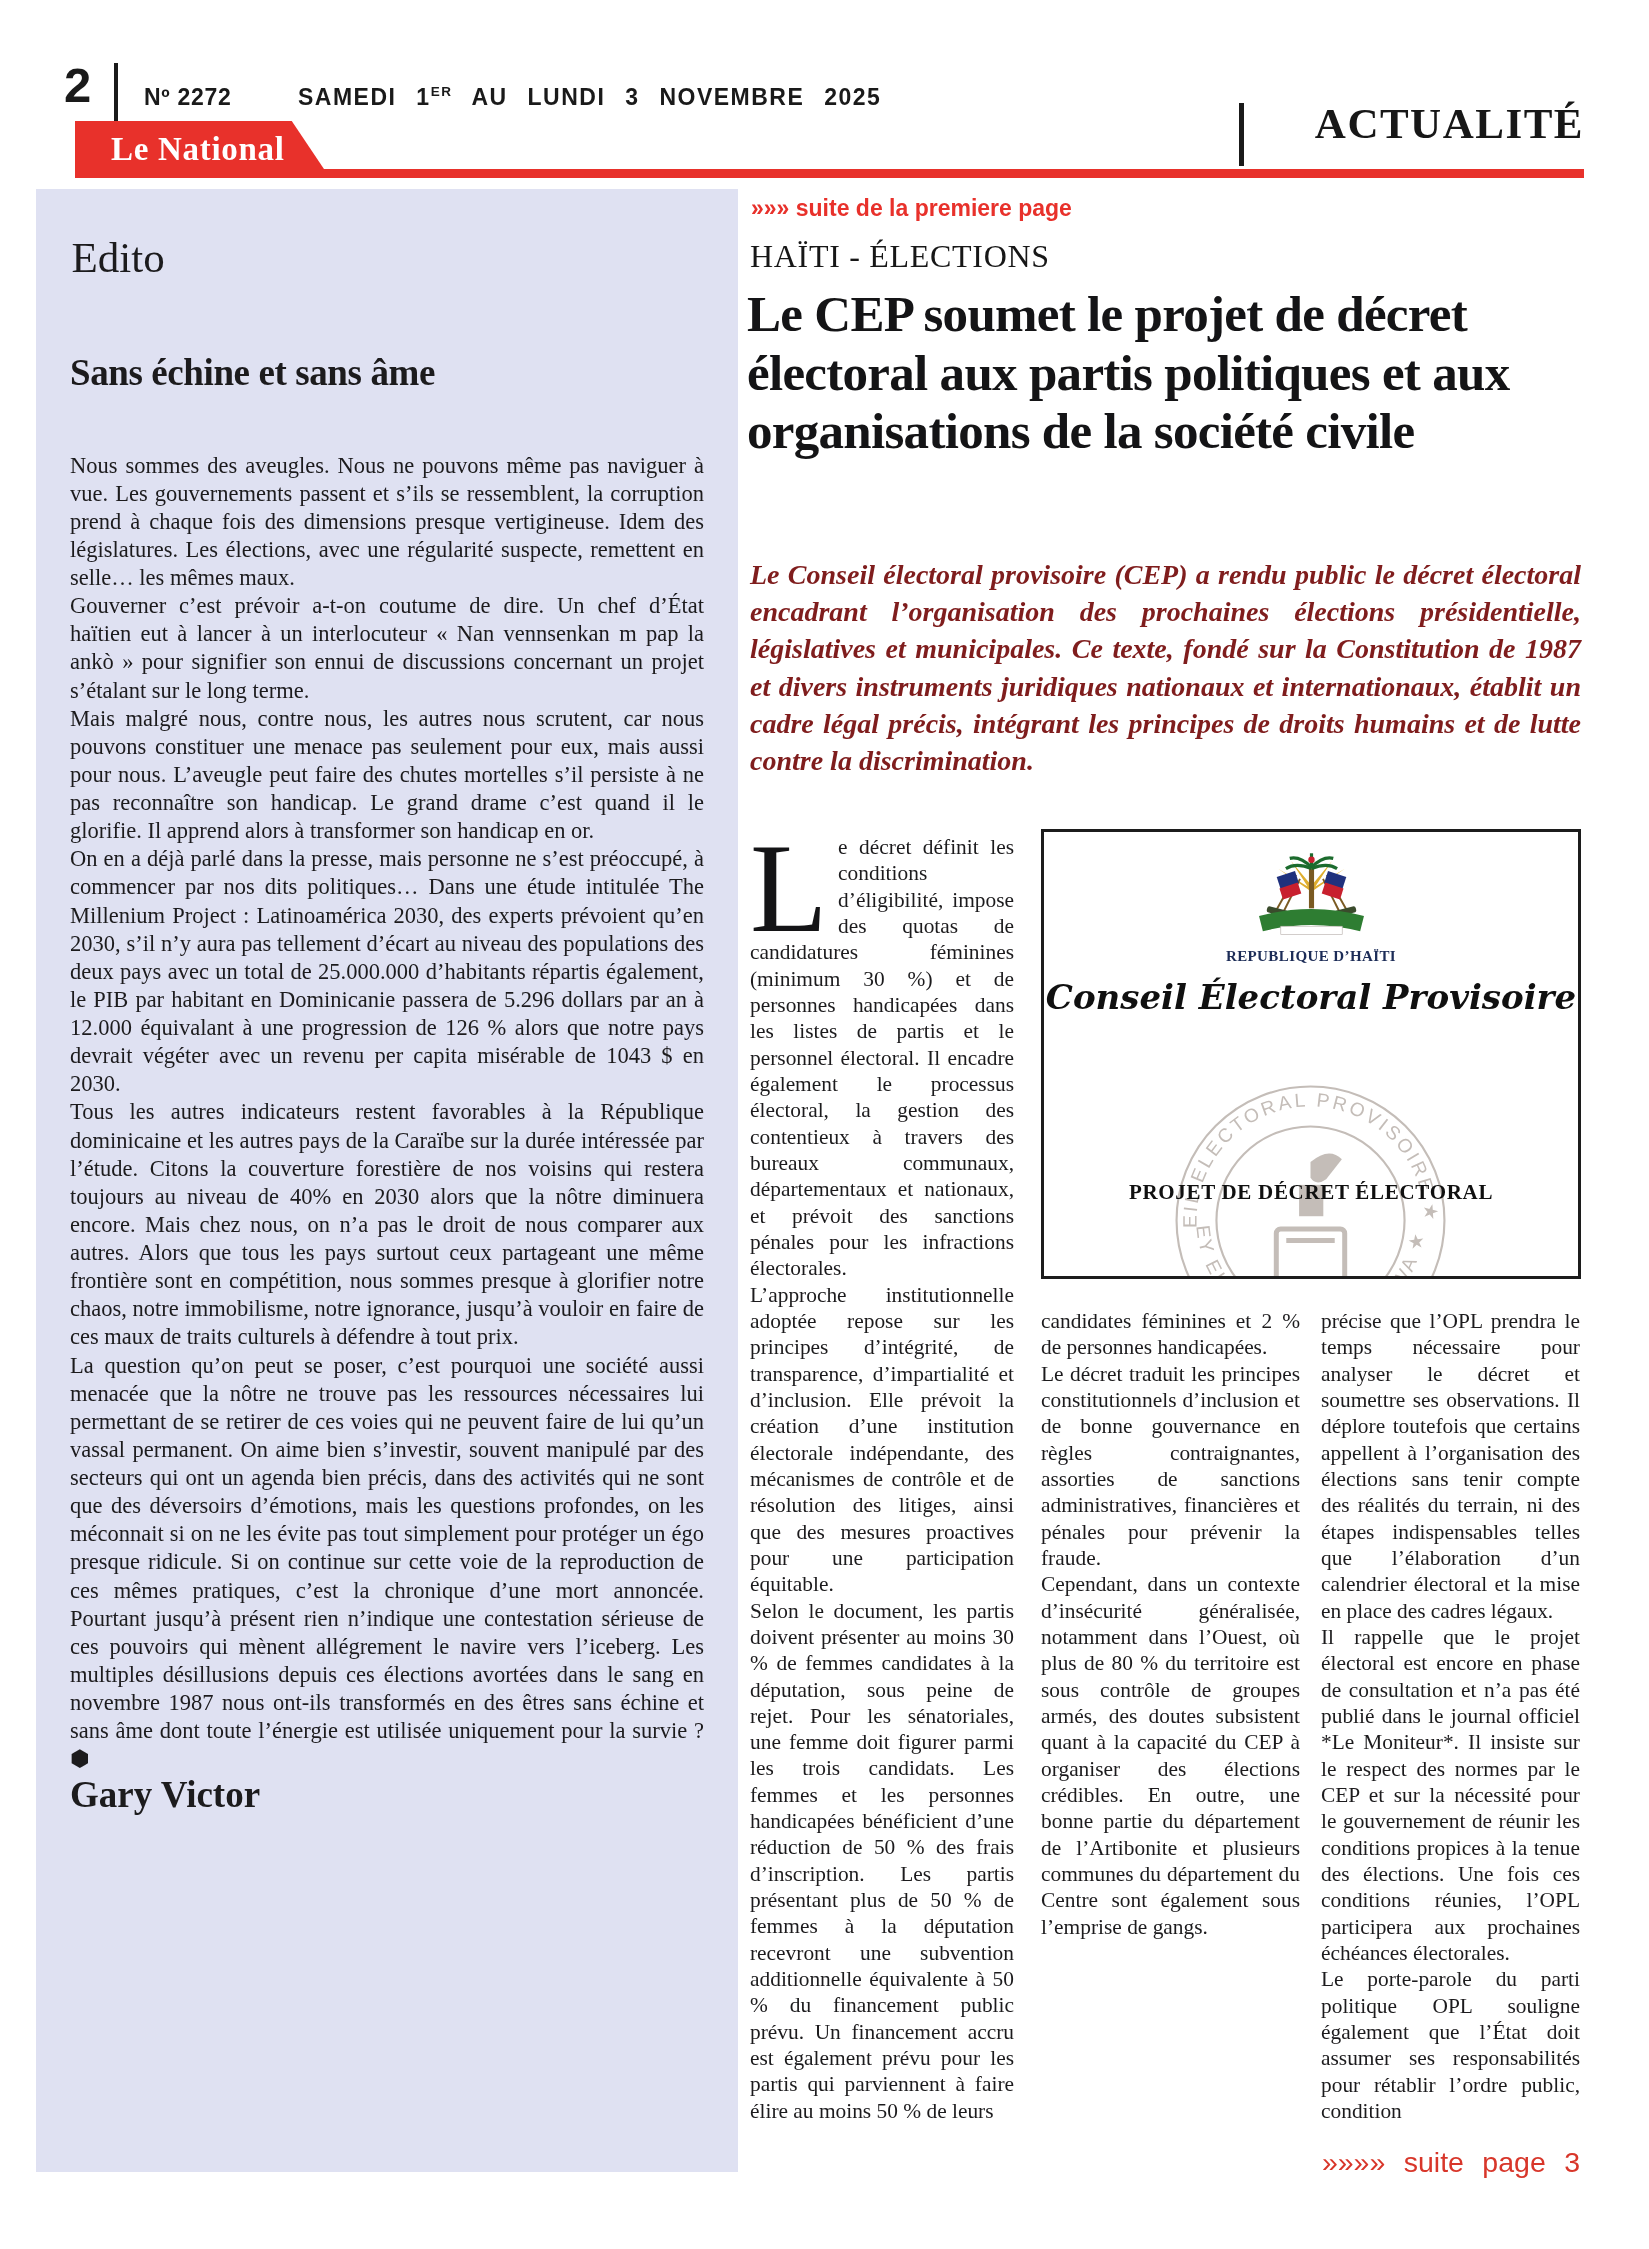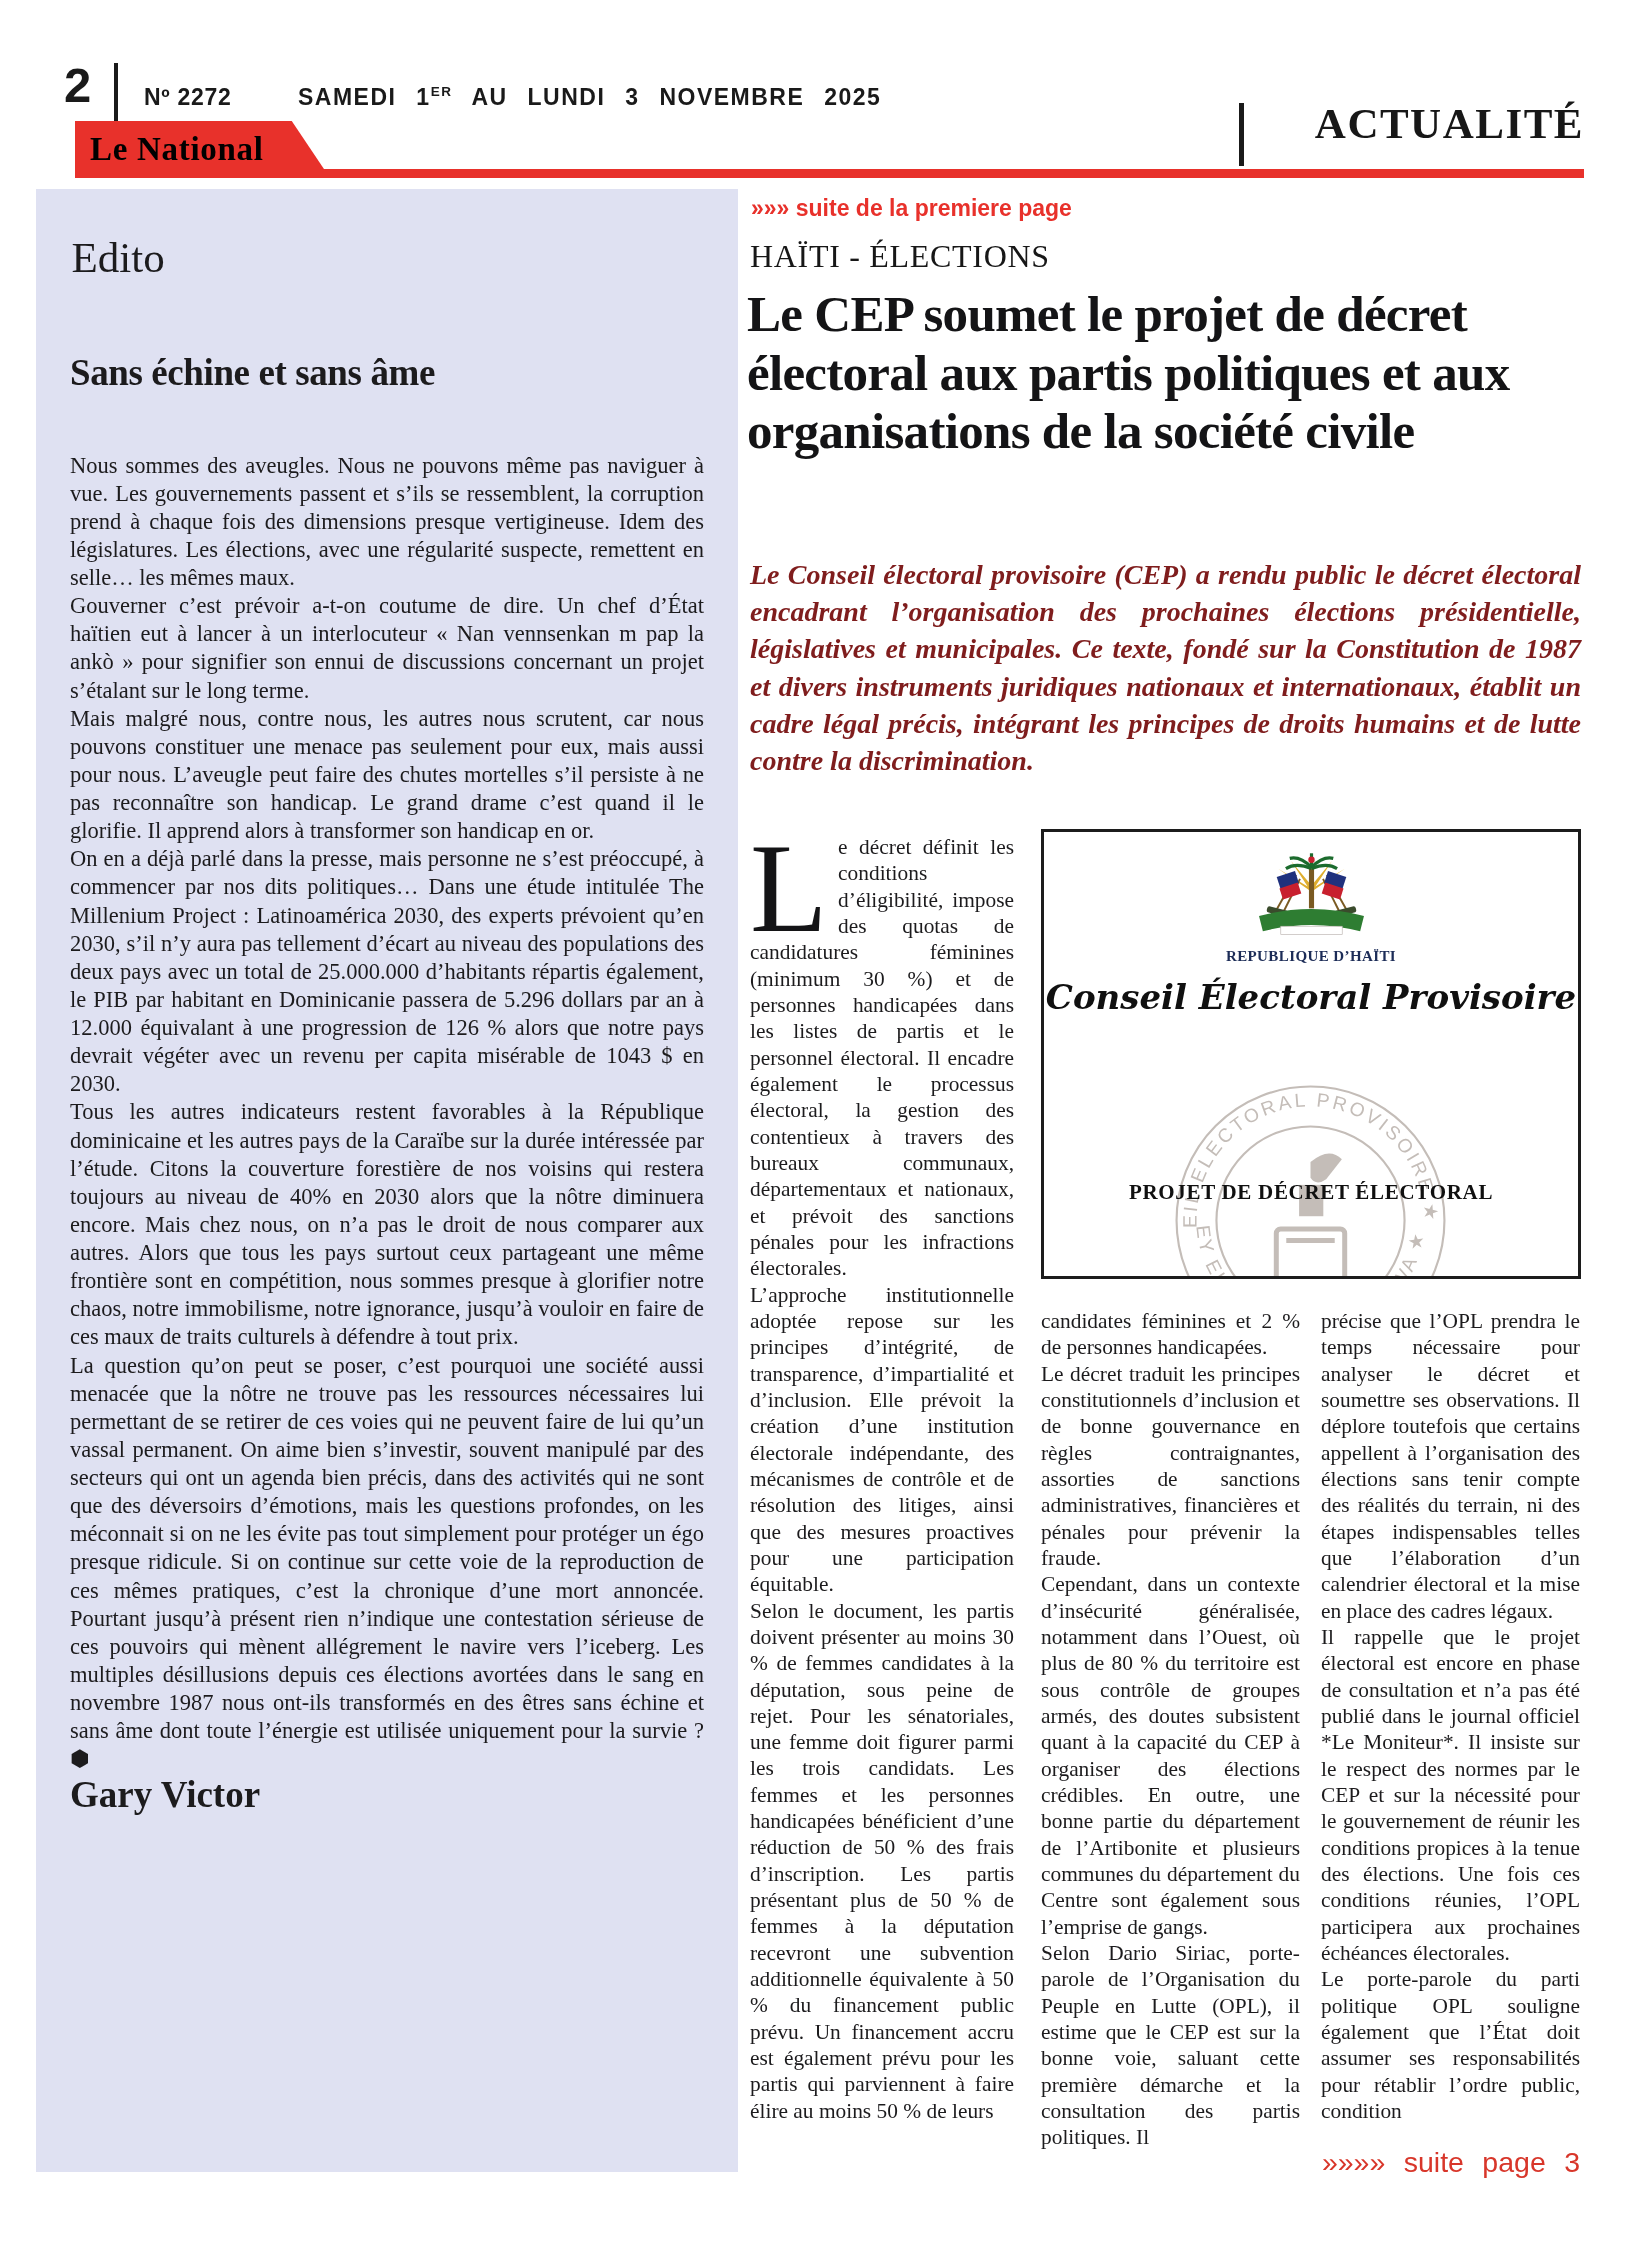--- a/index.html
+++ b/index.html
@@ -15,21 +15,21 @@
   .edition-date{position:absolute;left:298px;top:84px;font-family:"Liberation Sans",sans-serif;
             font-weight:bold;font-size:23px;letter-spacing:1.5px;word-spacing:12px;color:#1a1a1a;}
   .edition-date sup{font-size:13.5px;}
   .section-bar{position:absolute;left:1239px;top:103px;width:4.5px;height:63px;background:#1a1a1a;}
   .section-title{position:absolute;right:66px;top:99px;font-family:"Liberation Serif",serif;
             font-weight:bold;font-size:43px;letter-spacing:1.5px;color:#171717;}
 
   .brand-banner{position:absolute;left:75px;top:121px;width:255px;height:57px;
             background:#e8312b;clip-path:polygon(0 0,85% 0,100% 100%,0 100%);
             display:flex;align-items:center;}
-  .brand-banner span{color:#000000;font-weight:bold;font-size:33px;padding-left:15px;
+  .brand-banner span{color:#ffffff;font-weight:bold;font-size:33px;padding-left:36px;
             font-family:"Liberation Serif",serif;letter-spacing:0.7px;}
   .red-strip{position:absolute;left:75px;top:169px;width:1509px;height:9px;background:#e8312b;}
 
   
   .edito{position:absolute;left:36px;top:189px;width:702px;height:1983px;background:#dfe1f2;
          box-sizing:border-box;padding:39px 34px;}
   .edito-label{font-size:43px;margin:4.5px 0 0 1.5px;}
   .edito-title{font-size:37px;font-weight:bold;margin:69px 0 0 0;letter-spacing:-0.4px;}
   .edito-body{margin-top:58px;}
   .edito-body p{font-size:22.5px;line-height:1.25;text-align:justify;margin:0;hyphens:auto;}
@@ -160,21 +160,20 @@
         <path d="M200 118 q26 -22 44 -4 l-22 28 q-14 10 -22 -2 z" fill="#c4bdb8" stroke="none"></path>
       </g>
     </svg>
     <div class="box-title">PROJET DE DÉCRET ÉLECTORAL</div>
   </div>
 
   <div class="col col-2">
       <p>candidates féminines et 2 % de personnes handicapées.</p>
       <p>Le décret traduit les principes constitutionnels d’inclusion et de bonne gouvernance en règles contraignantes, assorties de sanctions administratives, financières et pénales pour prévenir la fraude.</p>
       <p>Cependant, dans un contexte d’insécurité généralisée, notamment dans l’Ouest, où plus de 80 % du territoire est sous contrôle de groupes armés, des doutes subsistent quant à la capacité du CEP à organiser des élections crédibles. En outre, une bonne partie du département de l’Artibonite et plusieurs communes du département du Centre sont également sous l’emprise de gangs.</p>
-      <p>Selon Dario Siriac, porte-parole de l’Organisation du Peuple en Lutte (OPL), il estime que le CEP est sur la bonne voie, saluant cette première démarche et la consultation des partis politiques. Il</p>
     </div>
   <div class="col col-3">
       <p>précise que l’OPL prendra le temps nécessaire pour analyser le décret et soumettre ses observations. Il déplore toutefois que certains appellent à l’organisation des élections sans tenir compte des réalités du terrain, ni des étapes indispensables telles que l’élaboration d’un calendrier électoral et la mise en place des cadres légaux.</p>
       <p>Il rappelle que le projet électoral est encore en phase de consultation et n’a pas été publié dans le journal officiel *Le Moniteur*. Il insiste sur le respect des normes par le CEP et sur la nécessité pour le gouvernement de réunir les conditions propices à la tenue des élections. Une fois ces conditions réunies, l’OPL participera aux prochaines échéances électorales.</p>
       <p>Le porte-parole du parti politique OPL souligne également que l’État doit assumer ses responsabilités pour rétablir l’ordre public, condition</p>
     </div>
 
   <div class="suite3">»»»» suite page 3</div>
 
 </div>

